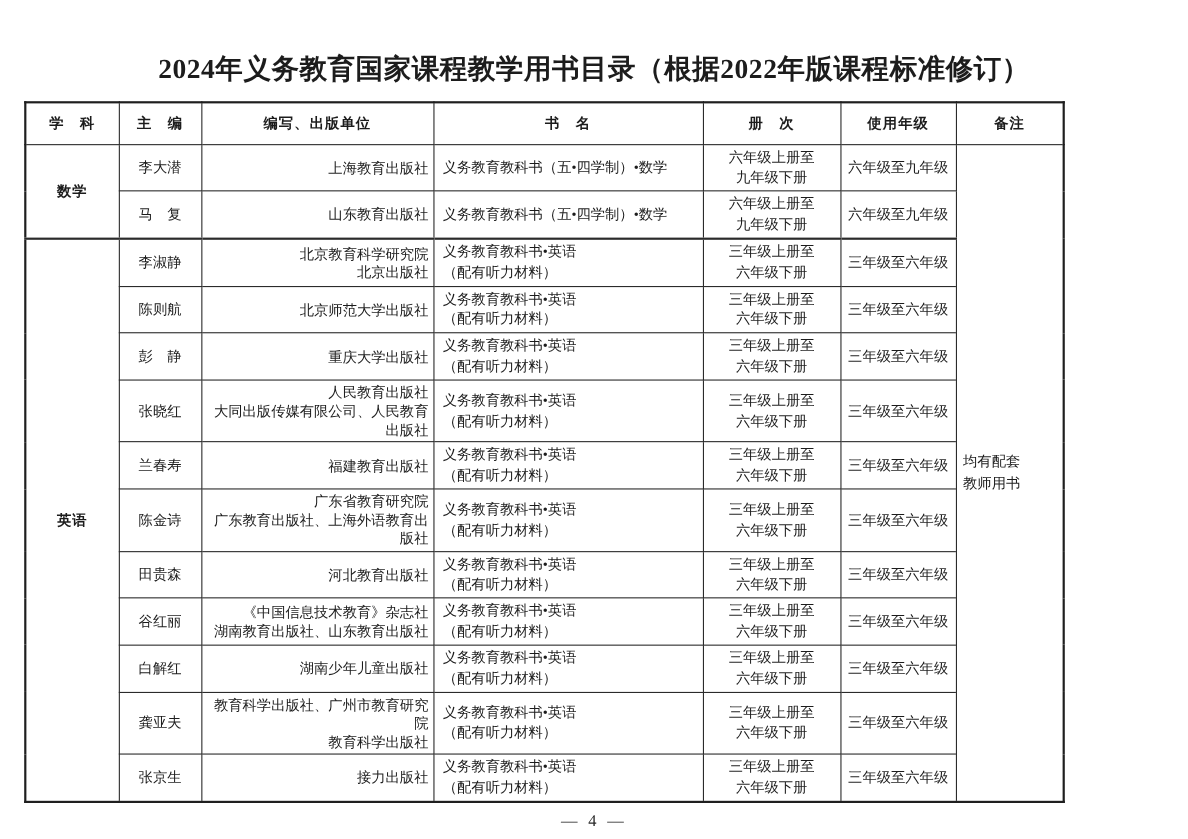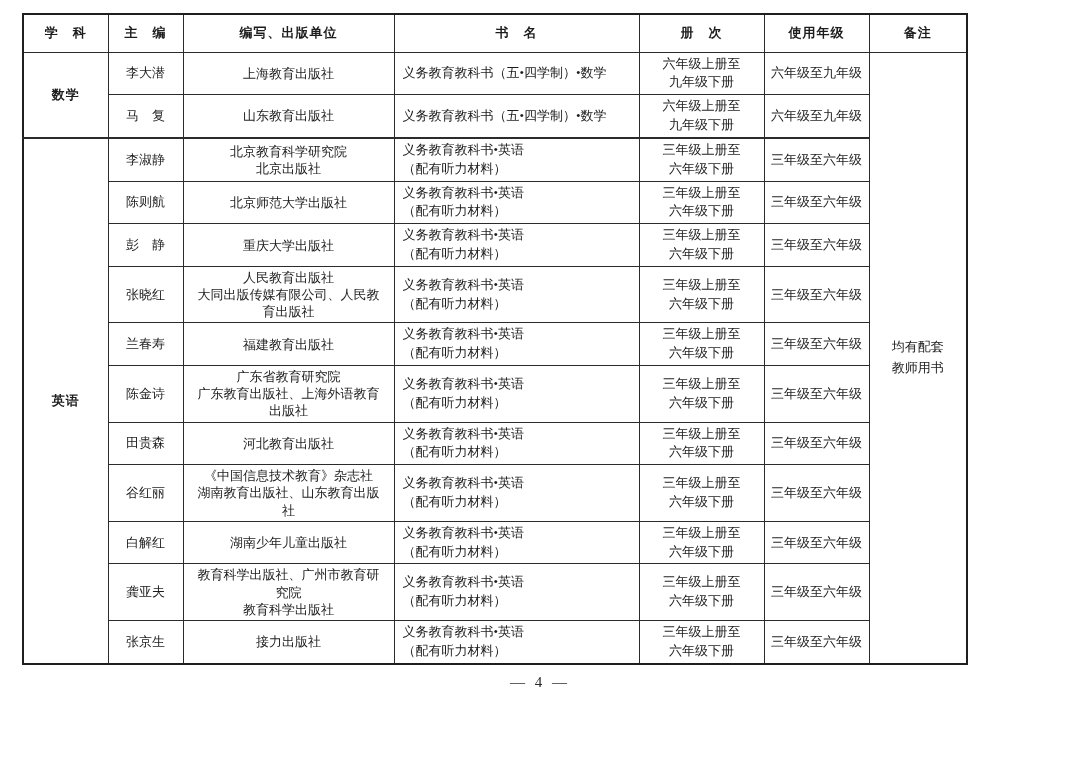--- a/index.html
+++ b/index.html
@@ -47,61 +47,61 @@
     text-align: center;
     font-weight: bold;
     font-size: 14px;
     letter-spacing: 1px;
   }
   td.c-editor {
     text-align: center;
     padding: 2px 16px;
   }
   td.c-publisher {
-    text-align: center;
-    padding: 2px 14px;
+    text-align: right;
+    padding: 2px 4px;
     white-space: pre-line;
     line-height: 1.32;
   }
   td.c-book {
     text-align: left;
     padding: 2px 8px;
     white-space: pre-line;
     line-height: 1.45;
   }
   td.c-volume {
     text-align: center;
     padding: 2px 2px;
     white-space: pre-line;
     line-height: 1.45;
   }
   td.c-grade {
     text-align: center;
     padding: 2px 2px;
   }
   td.c-remark {
-    text-align: center;
     padding: 2px 6px;
     white-space: pre-line;
     line-height: 1.55;
   }
   tr.section-top td { border-top-width: 2.5px; }
   .page-footer {
     text-align: center;
     margin-top: 9px;
     font-size: 15px;
     letter-spacing: 3px;
     color: #2a2a2a;
   }
 </style>
 </head>
 <body>
 
 <div class="page">
 
+  <div class="doc-title">2024年义务教育国家课程教学用书目录（根据2022年版课程标准修订）</div>
 
   <table class="catalog">
     <colgroup>
       <col style="width:85px">
       <col style="width:75px">
       <col style="width:211px">
       <col style="width:245px">
       <col style="width:125px">
       <col style="width:105px">
       <col style="width:98px">

